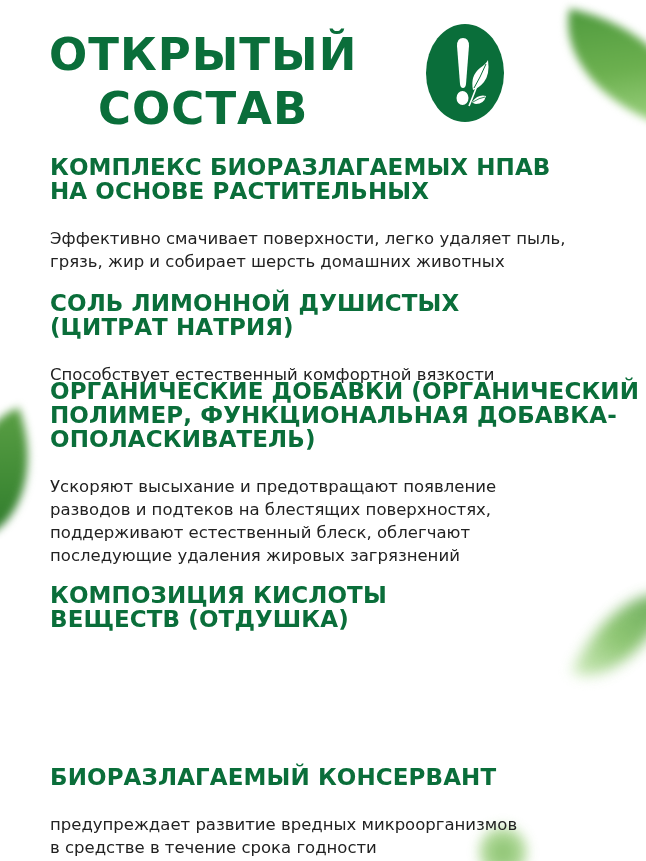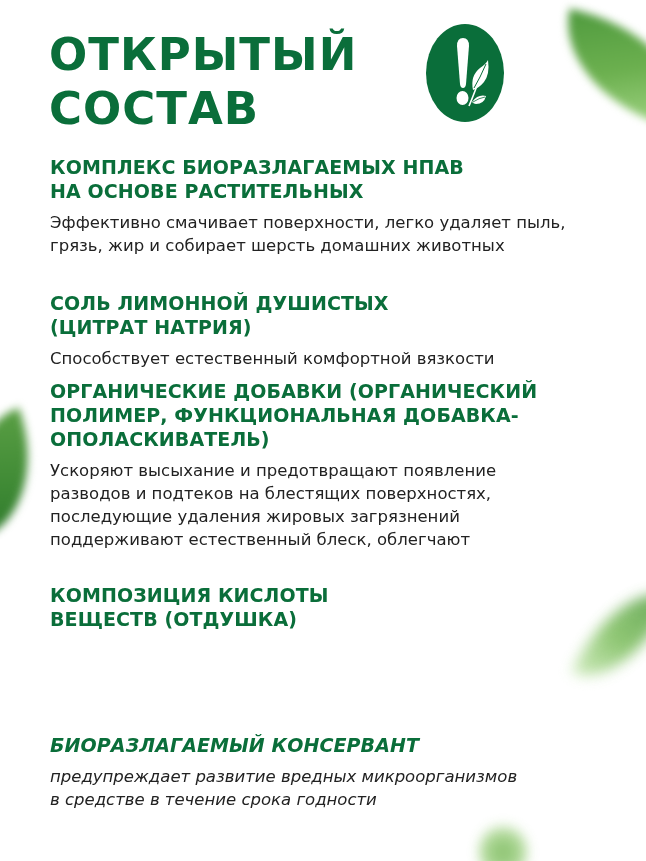--- a/index.html
+++ b/index.html
@@ -72,21 +72,21 @@
       position: absolute;
       left: 49px;
       top: 28px;
       font-family: "DejaVu Sans", sans-serif;
       font-weight: bold;
       font-size: 45px;
       line-height: 54px;
       letter-spacing: 1px;
       color: #0a6e3a;
     }
-    .title-line { display: block; }
+    .title-line { display: block; text-align: center; }
 
     .badge {
       position: absolute;
       left: 426px;
       top: 24px;
       width: 78px;
       height: 98px;
       border-radius: 50%;
       background: #0a6e3a;
     }
@@ -95,40 +95,40 @@
     .content {
       position: absolute;
       left: 50px;
       top: 155px;
       width: 580px;
     }
     .section { margin-bottom: 0; }
     .heading {
       font-family: "DejaVu Sans", sans-serif;
       font-weight: bold;
-      font-size: 19px;
+      font-size: 23px;
       line-height: 24px;
       color: #0a6e3a;
       letter-spacing: 0.1px;
     }
     .heading-line { display: block; white-space: nowrap; }
     .desc {
       font-family: "DejaVu Sans", sans-serif;
       font-size: 16.5px;
       line-height: 23px;
       color: #222222;
-      margin-top: 8px;
+      margin-top: 24px;
     }
     .desc-line { display: block; white-space: nowrap; }
 
     .s1 { position: absolute; top: 0; }
     .s2 { position: absolute; top: 136px; }
     .s3 { position: absolute; top: 224px; }
     .s4 { position: absolute; top: 428px; }
-    .s5 { position: absolute; top: 578px; font-style: italic; }
+    .s5 { position: absolute; top: 610px; }
   </style>
 </head>
 <body>
 
 <div class="page">
 
   <div class="leaf leaf-top-right"></div>
   <div class="leaf leaf-left"></div>
   <div class="leaf leaf-right-mid"></div>
   <div class="leaf leaf-bottom"></div>
@@ -180,22 +180,22 @@
 
     <div class="section s3">
       <div class="heading">
         <span class="heading-line">ОРГАНИЧЕСКИЕ ДОБАВКИ (ОРГАНИЧЕСКИЙ</span>
         <span class="heading-line">ПОЛИМЕР, ФУНКЦИОНАЛЬНАЯ ДОБАВКА-</span>
         <span class="heading-line">ОПОЛАСКИВАТЕЛЬ)</span>
       </div>
       <div class="desc">
         <span class="desc-line">Ускоряют высыхание и предотвращают появление</span>
         <span class="desc-line">разводов и подтеков на блестящих поверхностях,</span>
+        <span class="desc-line">поддерживают естественный блеск, облегчают</span>
         <span class="desc-line">последующие удаления жировых загрязнений</span>
-        <span class="desc-line">поддерживают естественный блеск, облегчают</span>
       </div>
     </div>
 
     <div class="section s4">
       <div class="heading">
         <span class="heading-line">КОМПОЗИЦИЯ КИСЛОТЫ</span>
         <span class="heading-line">ВЕЩЕСТВ (ОТДУШКА)</span>
       </div>
     </div>
 

